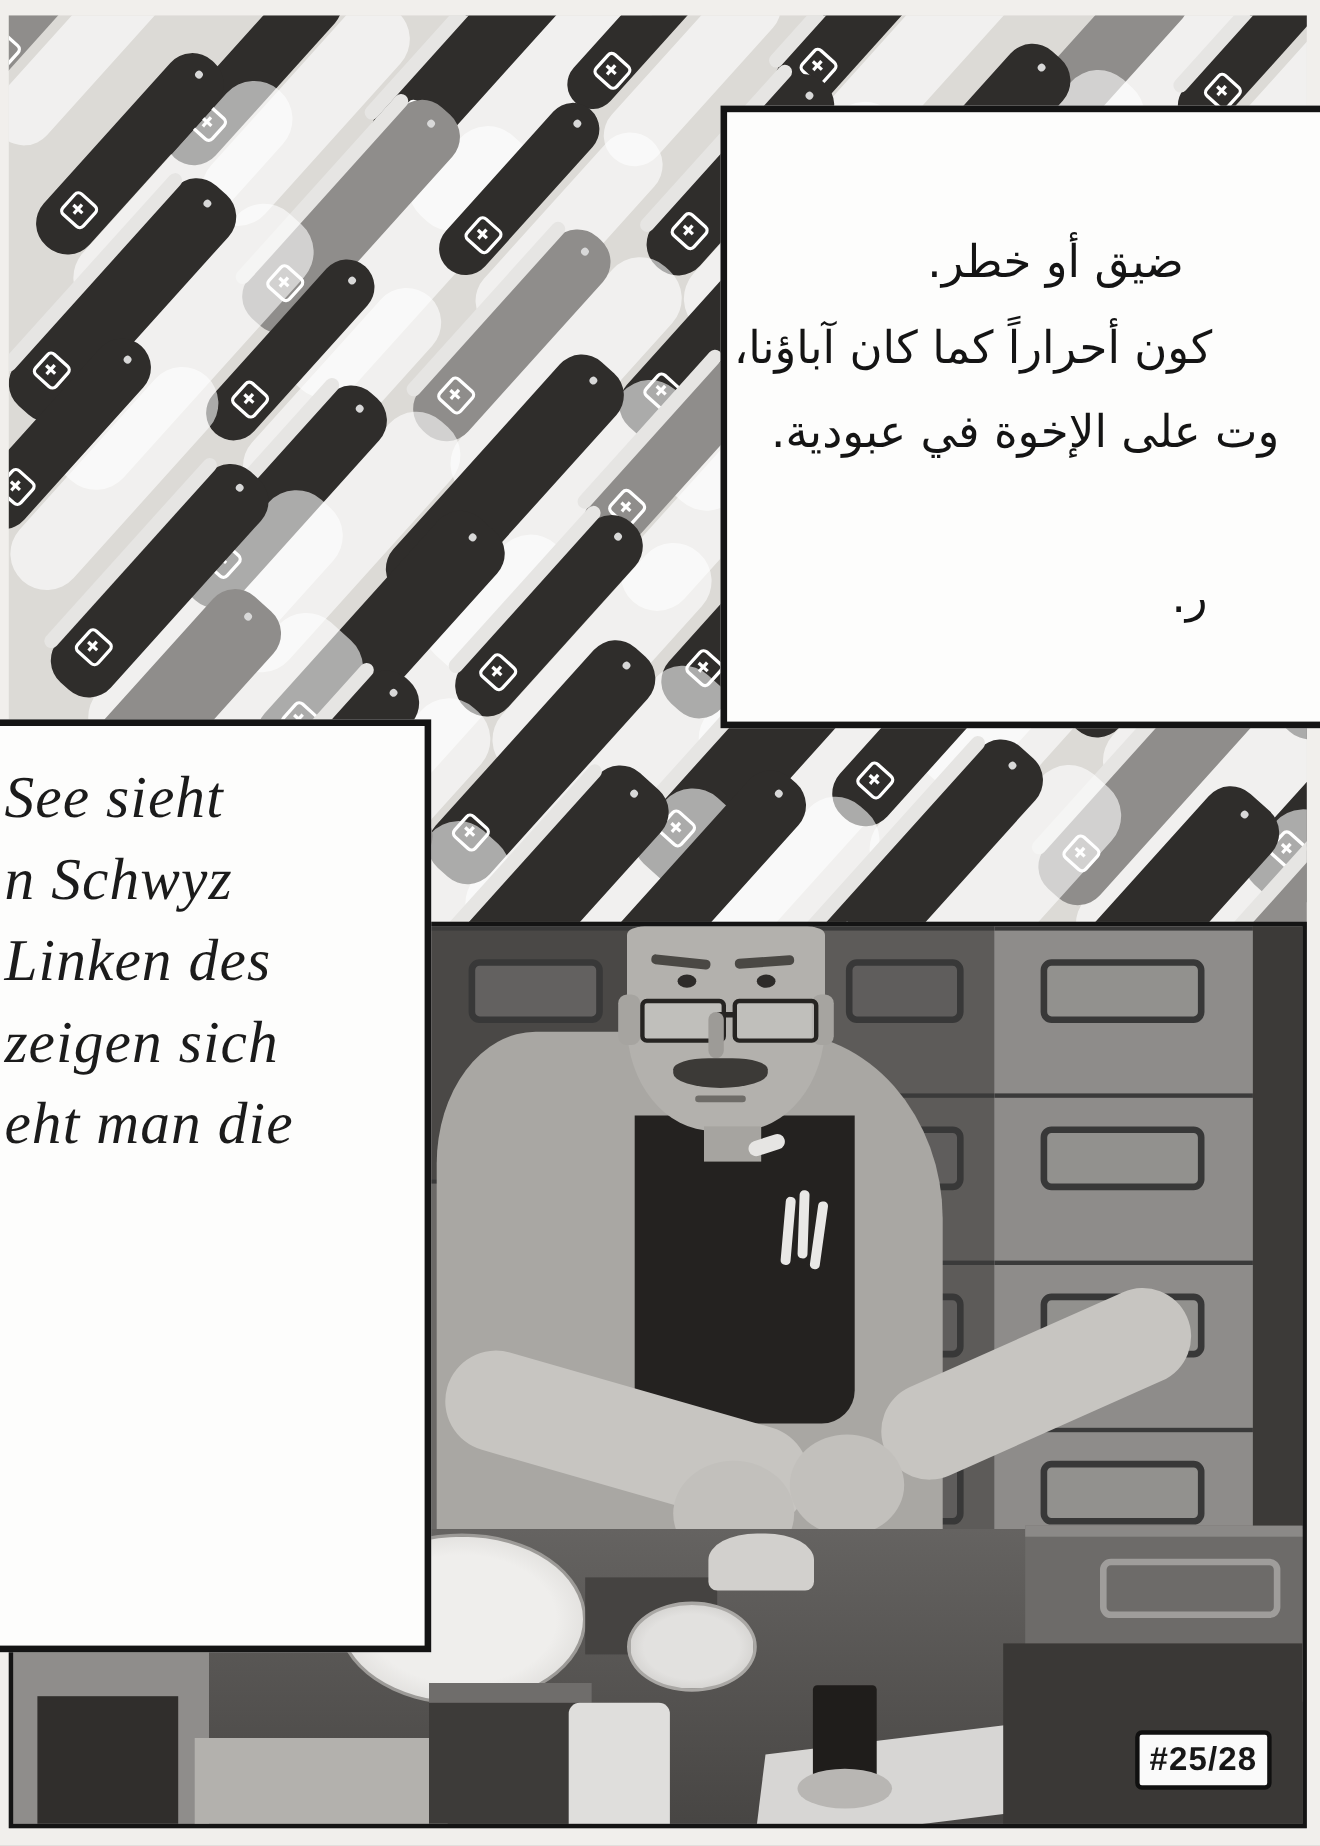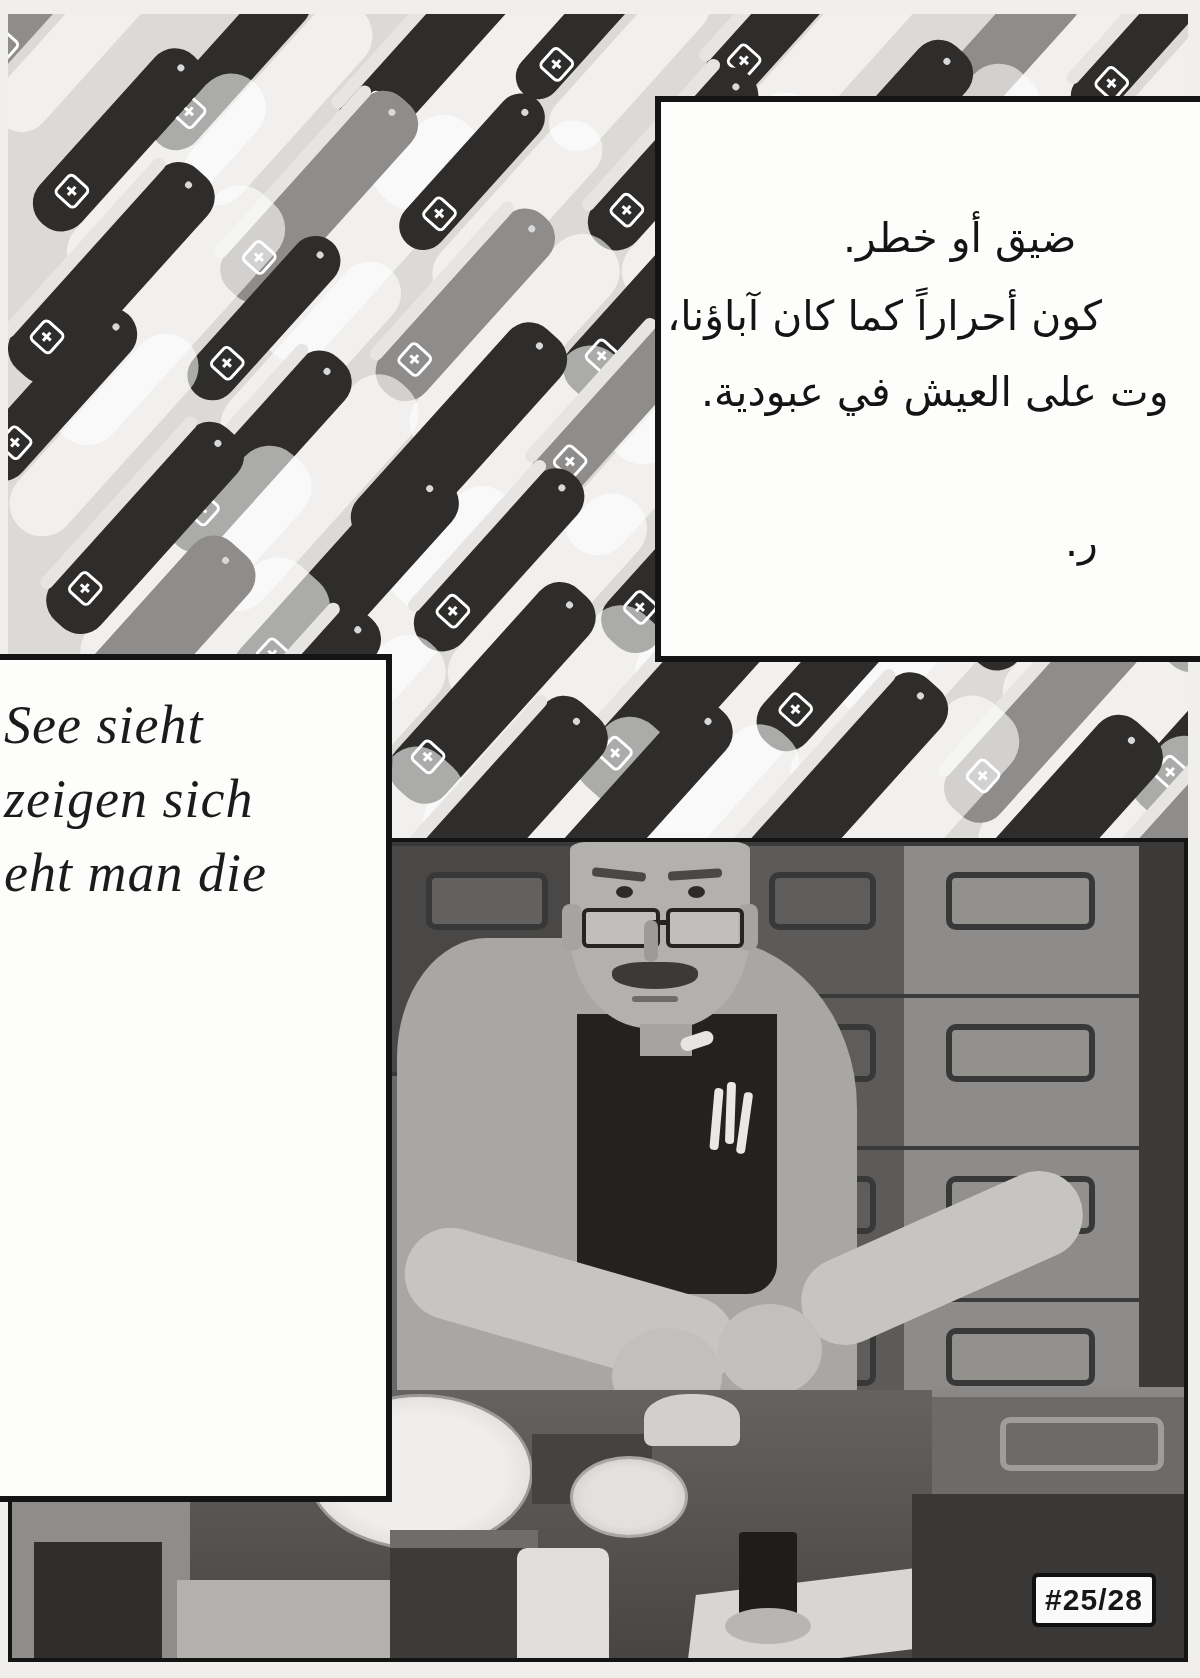--- a/index.html
+++ b/index.html
@@ -328,21 +328,21 @@
       </div>
       <div class="pocket" style="left: 1092px; top: 810px; width: 287.5px; height: 75.9px;"></div>
       <div class="knife" style="left: 1062px; top: 776px; width: 247.25px; height: 60.95px; background: rgb(143, 141, 139);">
         <div class="blade" style="width: 218.5px;"></div>
       </div>
     </div>
 
   <div class="arabic-box">
     <div class="ar-line ar-l2">كون أحراراً كما كان آباؤنا،</div>
     <div class="ar-line ar-l1">ضيق أو خطر.</div>
-    <div class="ar-line ar-l3">وت على العيش في عبودية.</div>
+    <div class="ar-line ar-l3">وت على الإخوة في عبودية.</div>
     <div class="ar-line ar-l5">ر.</div>
   </div>
 
   <div class="man-photo">
 
     <div class="bin" style="left:380px;top:0;width:190px;height:230px;background:#4a4846;">
       <div class="handle"></div>
     </div>
     <div class="bin" style="left:380px;top:230px;width:190px;height:330px;background:#6b6967;">
       <div class="handle" style="top:60px;"></div>
@@ -425,17 +425,19 @@
     <div class="obj" style="left:713px;top:766px;width:86px;height:36px;background:#b8b6b3;border-radius:50%;z-index:8;"></div>
     <div class="obj" style="left:920px;top:545px;width:256px;height:150px;background:#6d6b69;border-top:10px solid #8b8987;z-index:6;"></div>
     <div class="obj" style="left:988px;top:575px;width:152px;height:42px;border:6px solid #9f9d9b;border-radius:10px;z-index:7;"></div>
     <div class="obj" style="left:900px;top:652px;width:276px;height:168px;background:#3a3836;z-index:8;"></div>
 
     <div class="badge">#25/28</div>
   </div>
 
   <div class="german-box">
     <div class="de-line">See sieht</div>
+    <div class="de-line">n Schwyz</div>
+    <div class="de-line">Linken des</div>
     <div class="de-line">zeigen sich</div>
     <div class="de-line">eht man die</div>
   </div>
 
 </div>
 
 </body></html>

